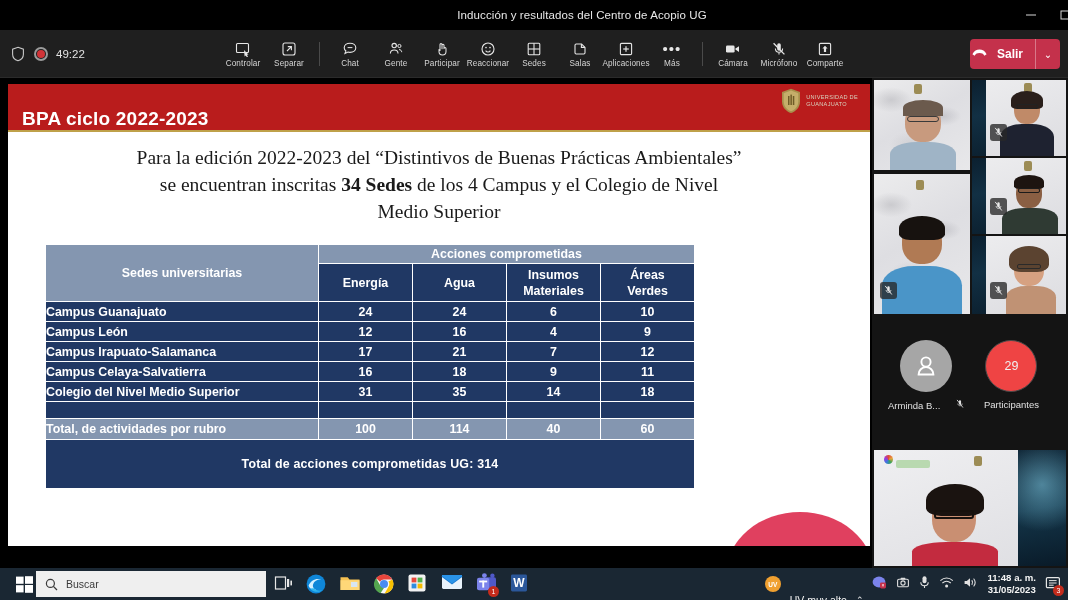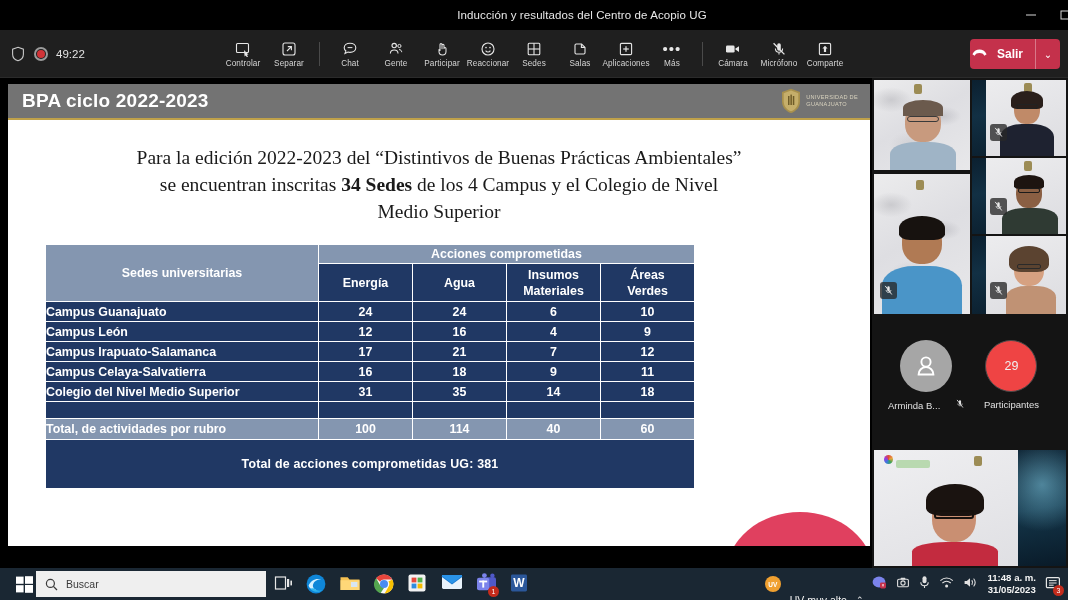--- a/index.html
+++ b/index.html
@@ -62,23 +62,23 @@
   .leave-div { width: 1px; background: rgba(255,255,255,.35); }
   .leave-caret { display: flex; align-items: center; justify-content: center; width: 24px; color:#fff; font-size: 10px; }
 
   
   .stage { position: absolute; left: 0; top: 78px; width: 872px; height: 490px; background: #000; }
   .slide {
     position: absolute; left: 8px; top: 6px; width: 862px; height: 462px;
     background: #fff; overflow: hidden;
   }
   .slide-header {
-    position: absolute; left: 0; top: 0; width: 862px; height: 36px;
-    background: #737373; border-bottom: 2px solid #bfa14a;
-    display: flex; align-items: center;
+    position: absolute; left: 0; top: 0; width: 862px; height: 48px;
+    background: #b91c1c; border-bottom: 2px solid #bfa14a;
+    display: flex; align-items: flex-end;
   }
   .slide-title { color: #fff; font-size: 19px; font-weight: bold; margin-left: 14px; letter-spacing: .2px; }
   .ug-logo { position: absolute; right: 12px; top: 4px; display: flex; align-items: center; gap: 5px; }
   .ug-shield { width: 20px; height: 26px; }
   .ug-text { color: #d9d3bf; font-size: 5.6px; line-height: 7px; letter-spacing: .3px; }
 
   .slide-para {
     position: absolute; left: 40px; top: 60px; width: 782px;
     text-align: center; color: #1a1a1a; font-size: 19.5px; line-height: 27px;
     font-family: "Liberation Serif", serif;
@@ -467,21 +467,21 @@
 
         <tr class="total-row">
           <td class="c-lite rw-name">Total, de actividades por rubro</td>
           <td class="c-lite rw-val">100</td>
           <td class="c-lite rw-val">114</td>
           <td class="c-lite rw-val">40</td>
           <td class="c-lite rw-val">60</td>
         </tr>
 
         <tr>
-          <td class="c-dark grand" colspan="5">Total de acciones comprometidas UG: 381</td>
+          <td class="c-dark grand" colspan="5">Total de acciones comprometidas UG: 314</td>
         </tr>
       </tbody>
         </table>
 
       <div class="laser"></div>
     </div>
 
   </div>
 
   <div class="rail">

